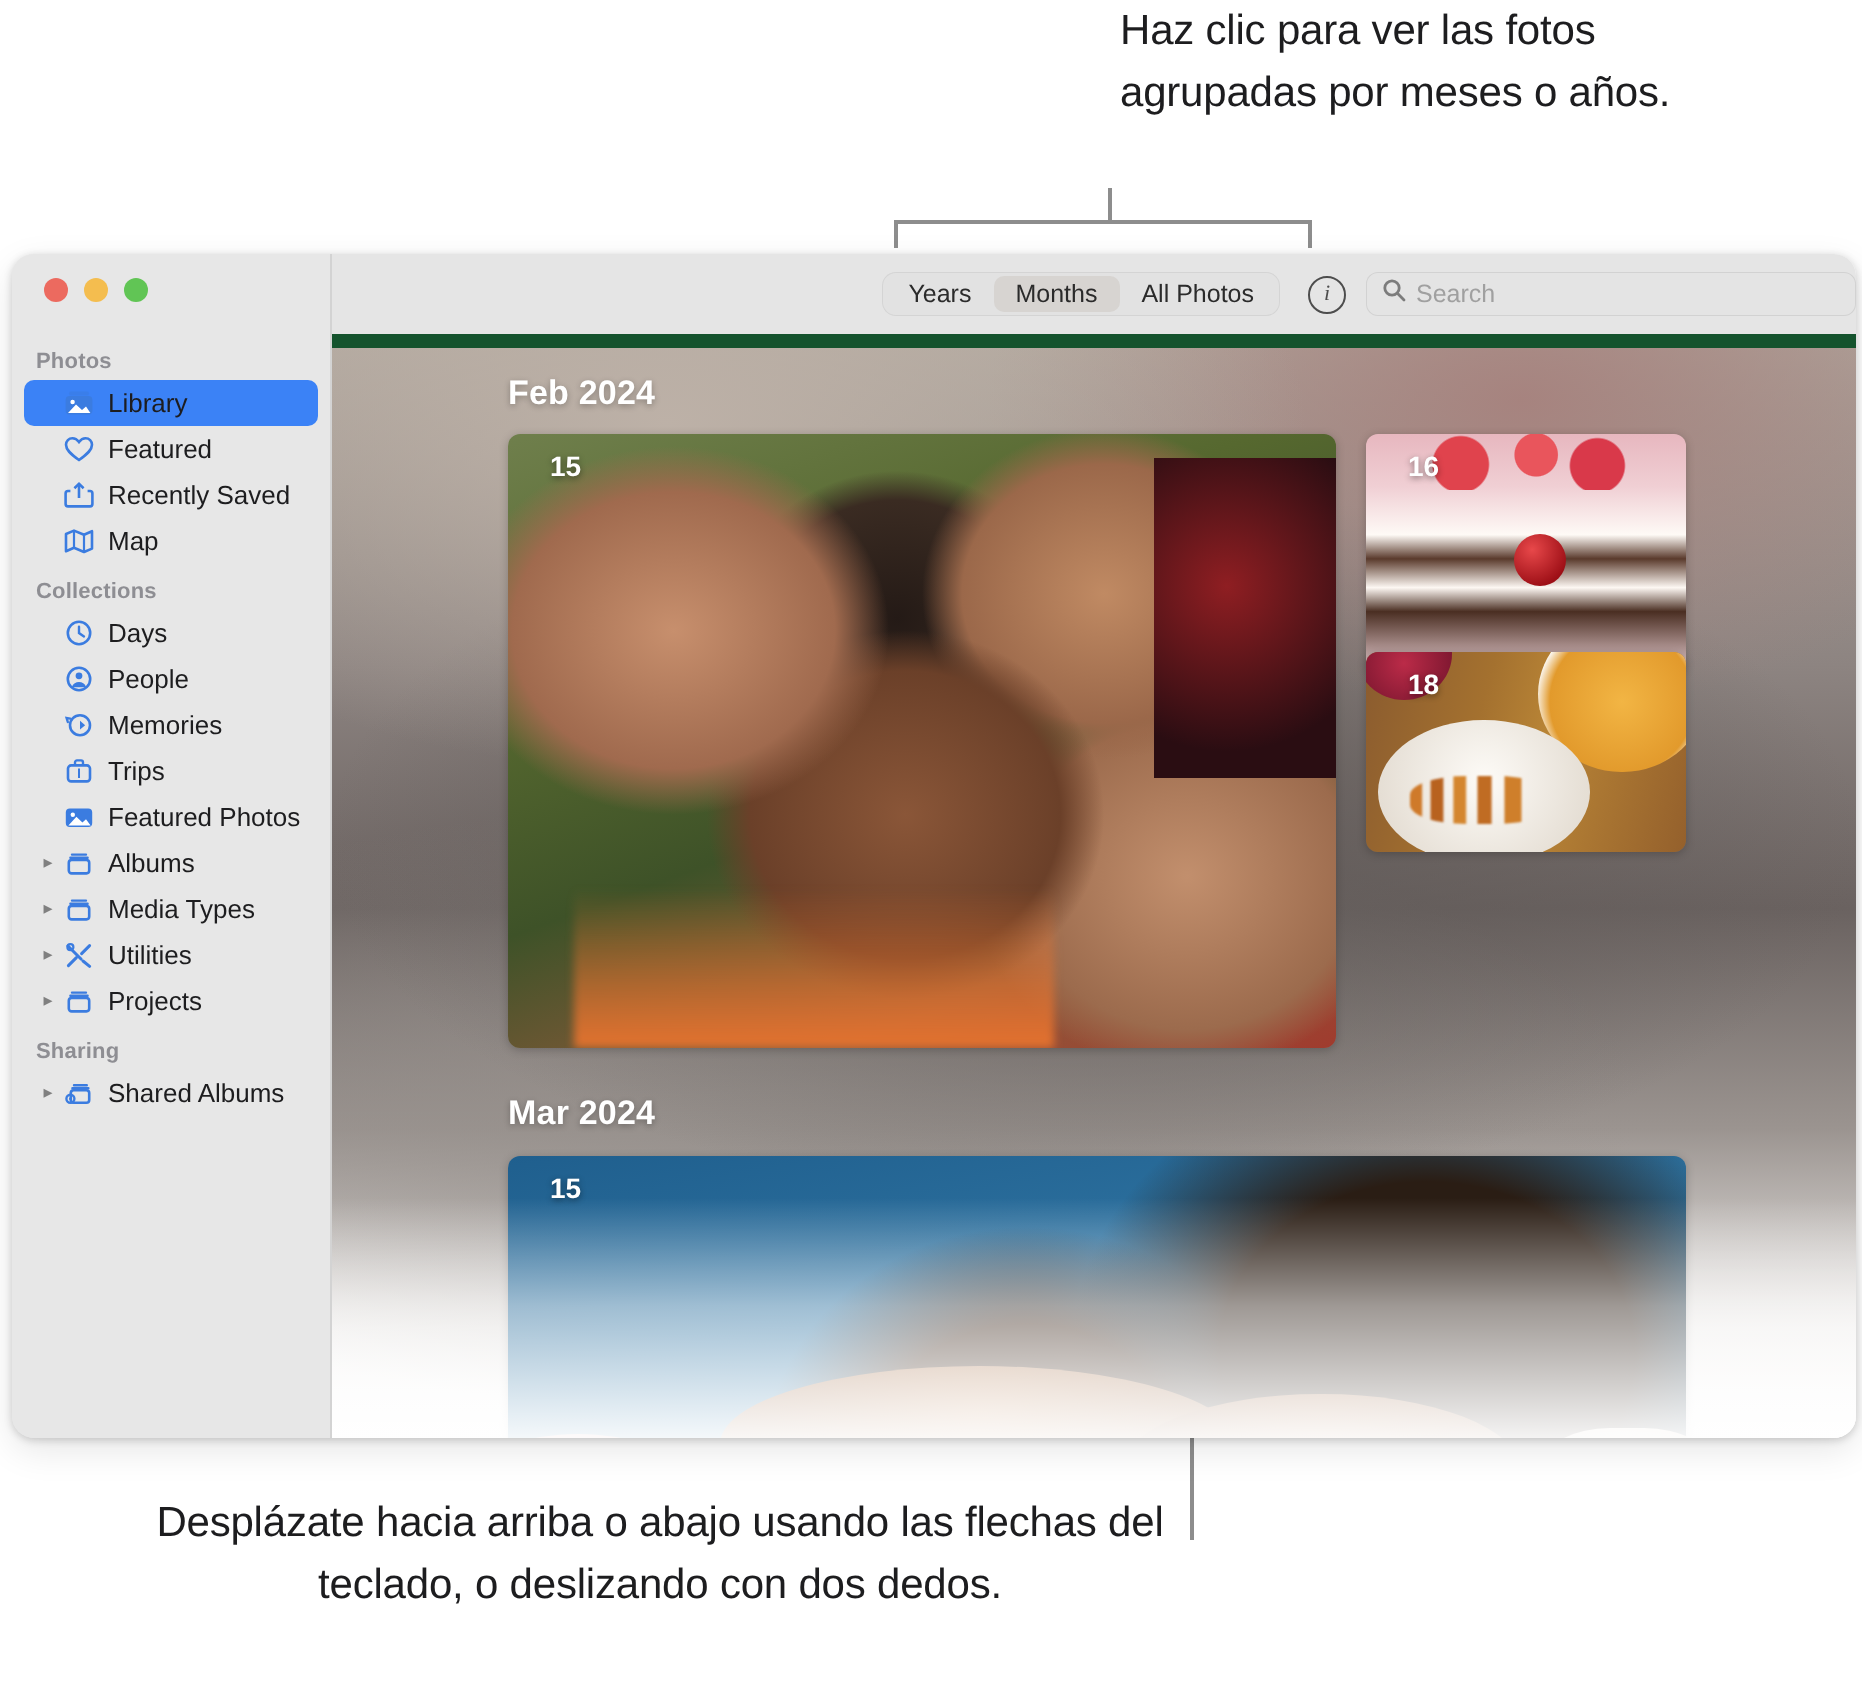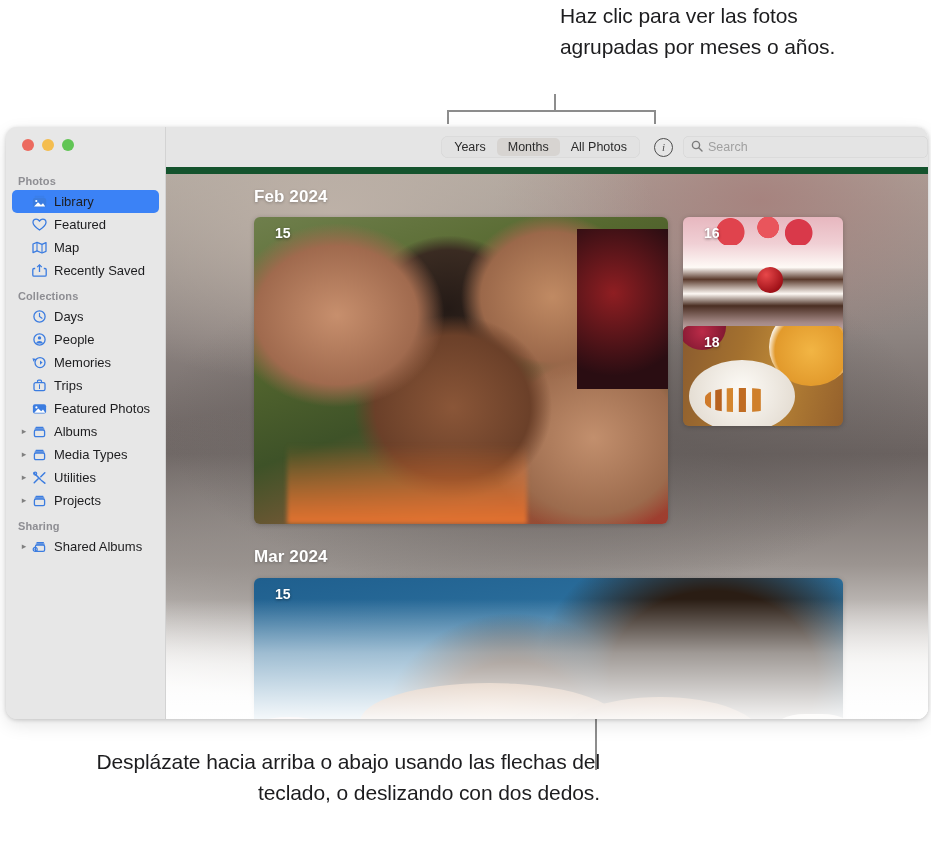--- a/index.html
+++ b/index.html
@@ -26,21 +26,21 @@
   #callout-top-text {
     left: 560px;
     top: 0px;
     width: 290px;
     text-align: left;
   }
   #callout-bottom-text {
     left: 60px;
     top: 746px;
     width: 540px;
-    text-align: right;
+    text-align: center;
   }
   .leader {
     position: absolute;
     background: #8d8d8d;
   }
   
   #bracket-h   { left: 447px; top: 110px; width: 209px; height: 2px; }
   #bracket-l   { left: 447px; top: 110px; width: 2px;  height: 14px; }
   #bracket-r   { left: 654px; top: 110px; width: 2px;  height: 14px; }
   #bracket-stem{ left: 554px; top: 94px;  width: 2px;  height: 17px; }
@@ -399,37 +399,37 @@
             <path d="M7.5 12 C3 8.8 1 6.8 1 4.4 C1 2.5 2.4 1.1 4.2 1.1 C5.5 1.1 6.7 1.9 7.5 3 C8.3 1.9 9.5 1.1 10.8 1.1 C12.6 1.1 14 2.5 14 4.4 C14 6.8 12 8.8 7.5 12 Z" fill="none" stroke="#3b7ce0" stroke-width="1.3"></path>
           </svg>
         </span>
         <span class="side-label">Featured</span>
       </div>
 
       <div class="side-item">
         <span class="side-disc"></span>
         <span class="side-icon">
           <svg width="15" height="13" viewBox="0 0 15 13">
-            <path d="M1 3 L5 1.3 L10 3.4 L14 1.6 V10.3 L10 12 L5 9.9 L1 11.6 Z" fill="none" stroke="#3b7ce0" stroke-width="1.3" stroke-linejoin="round"></path>
-            <path d="M5 1.3 V9.9 M10 3.4 V12" stroke="#3b7ce0" stroke-width="1.1"></path>
-          </svg>
-        </span>
-        <span class="side-label">Map</span>
-      </div>
-
-      <div class="side-item">
-        <span class="side-disc"></span>
-        <span class="side-icon">
-          <svg width="15" height="13" viewBox="0 0 15 13">
             <path d="M3.2 4.5 H2 A1.2 1.2 0 0 0 0.8 5.7 V11 A1.2 1.2 0 0 0 2 12.2 H13 A1.2 1.2 0 0 0 14.2 11 V5.7 A1.2 1.2 0 0 0 13 4.5 H11.8" fill="none" stroke="#3b7ce0" stroke-width="1.3"></path>
             <path d="M7.5 0.9 V8" stroke="#3b7ce0" stroke-width="1.3" fill="none"></path>
             <path d="M5.2 3.1 L7.5 0.9 L9.8 3.1" fill="none" stroke="#3b7ce0" stroke-width="1.3"></path>
           </svg>
         </span>
         <span class="side-label">Recently Saved</span>
+      </div>
+
+      <div class="side-item">
+        <span class="side-disc"></span>
+        <span class="side-icon">
+          <svg width="15" height="13" viewBox="0 0 15 13">
+            <path d="M1 3 L5 1.3 L10 3.4 L14 1.6 V10.3 L10 12 L5 9.9 L1 11.6 Z" fill="none" stroke="#3b7ce0" stroke-width="1.3" stroke-linejoin="round"></path>
+            <path d="M5 1.3 V9.9 M10 3.4 V12" stroke="#3b7ce0" stroke-width="1.1"></path>
+          </svg>
+        </span>
+        <span class="side-label">Map</span>
       </div>
 
       <div class="side-group-title">Collections</div>
 
       <div class="side-item">
         <span class="side-disc"></span>
         <span class="side-icon">
           <svg width="15" height="13" viewBox="0 0 15 13">
             <circle cx="7.5" cy="6.5" r="5.6" fill="none" stroke="#3b7ce0" stroke-width="1.3"></circle>
             <path d="M7.5 3.3 V6.5 L10 8.2" fill="none" stroke="#3b7ce0" stroke-width="1.2" stroke-linecap="round"></path>

